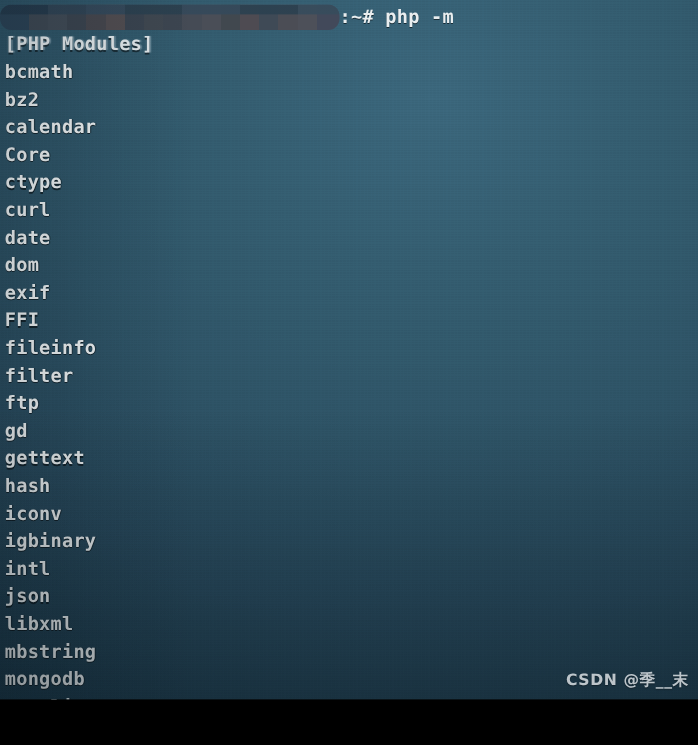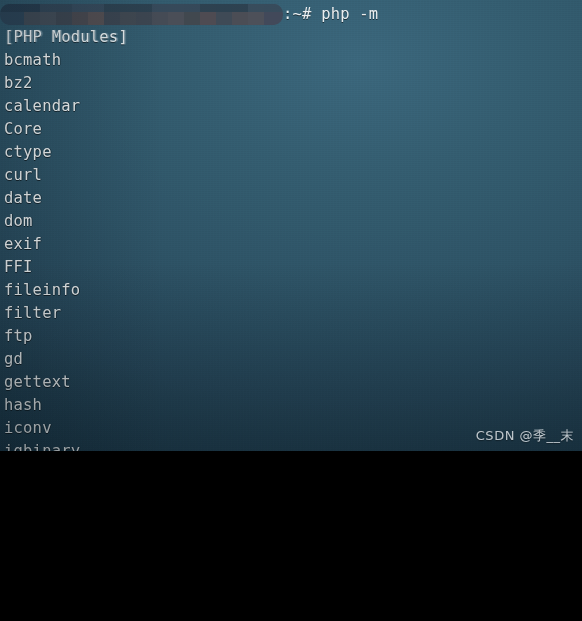--- a/index.html
+++ b/index.html
@@ -3,35 +3,36 @@
 <meta charset="utf-8">
 <style>
   html, body {
     margin: 0;
     padding: 0;
     background: #000;
   }
   #terminal {
     position: relative;
     width: 582px;
-    height: 451px;
+    height: 583px;
     overflow: hidden;
     
     background:
       radial-gradient(ellipse 130% 110% at 62% 14%,
         #3a657a 0%,
         #335b6e 22%,
         #2d5264 45%,
         #264557 68%,
         #1d3949 86%,
         #17303e 100%);
     font-family: "DejaVu Sans Mono", "Liberation Mono", monospace;
     font-size: 15.5px;
     line-height: 23px;
     color: #e9eef0;
+    font-weight: bold;
     -webkit-font-smoothing: none;
   }
   
   #grain {
     position: absolute;
     inset: 0;
     pointer-events: none;
     opacity: 0.055;
     background-image:
       repeating-linear-gradient(0deg,   rgba(255,255,255,.5) 0 1px, rgba(0,0,0,0) 1px 2px),

